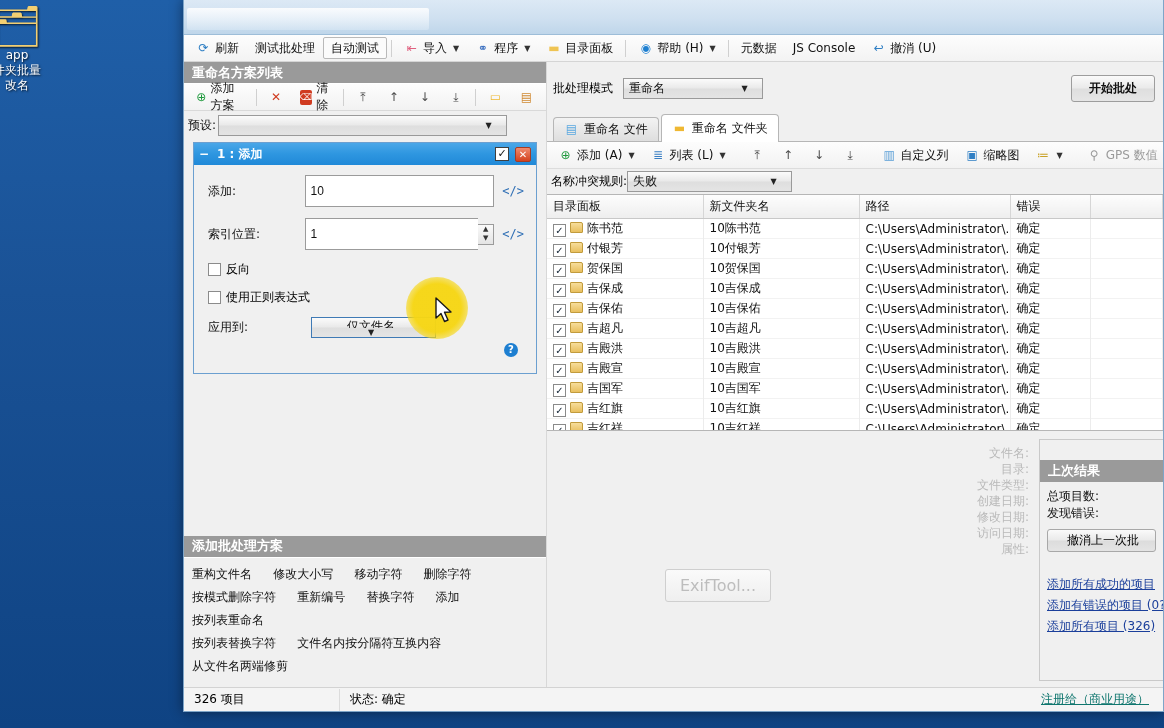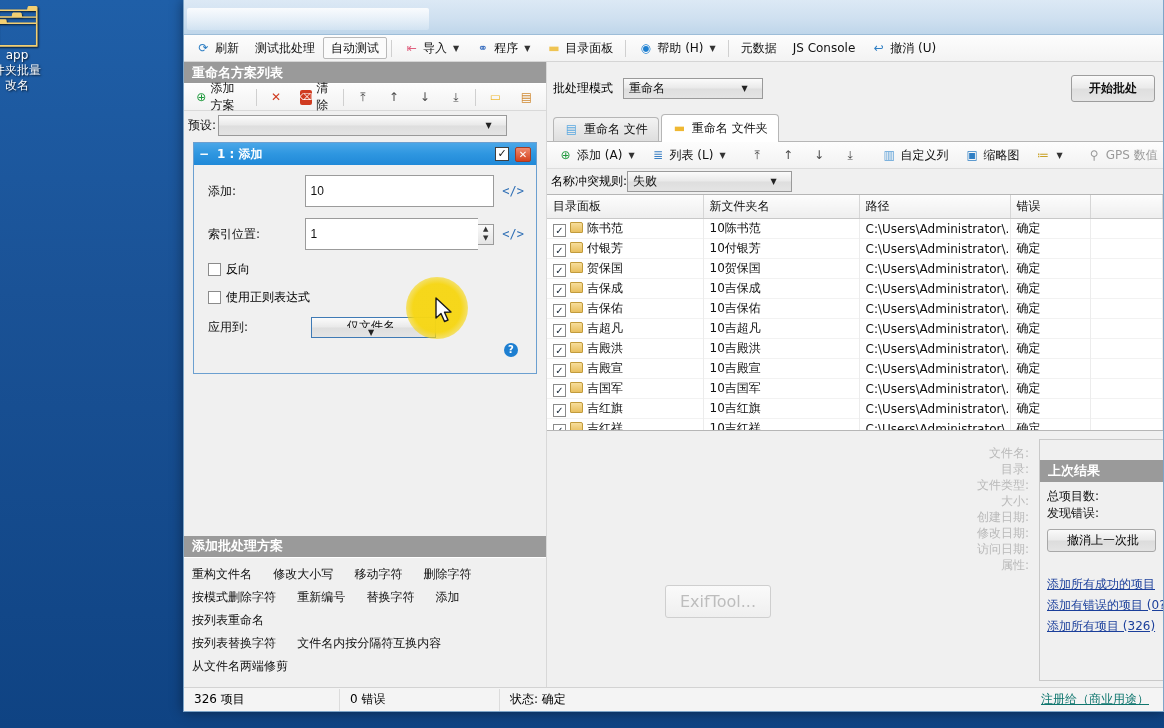--- a/index.html
+++ b/index.html
@@ -592,21 +592,20 @@
               </tr>
             </tbody>
         </table>
       </div>
 
       <div id="bottom">
         <div id="meta">
           <div class="mline">文件名:</div>
           <div class="mline">目录:</div>
           <div class="mline">文件类型:</div>
-          <div class="mline">大小:</div>
           <div class="mline">创建日期:</div>
           <div class="mline">修改日期:</div>
           <div class="mline">访问日期:</div>
           <div class="mline">属性:</div>
           <div id="exif-btn">ExifTool...</div>
         </div>
 
         <div id="lastresult">
           <div class="panelhdr">上次结果</div>
           <div class="lr-body">
@@ -618,21 +617,20 @@
             <a class="lnk">添加有错误的项目 (0?</a>
             <a class="lnk">添加所有项目 (326)</a>
           </div>
         </div>
       </div>
     </div>
   </div>
 
   <div id="statusbar">
     <div class="cell c1">326 项目</div>
-    <div class="cell c2">0 错误</div>
     <div class="cell c3">状态: 确定</div>
     <div class="reg">注册给（商业用途）</div>
   </div>
 </div>
 
 <div id="click-halo" style="left:406px; top:277px;"></div>
 <svg id="cursor-arrow" style="left:434px; top:296px;" width="22" height="30" viewBox="0 0 22 30">
   <path d="M2,2 L2,22 L7,17.5 L10.5,25.5 L14,24 L10.5,16.2 L17,16 Z" fill="#ffffff" stroke="#1a1a1a" stroke-width="1.4" stroke-linejoin="round"></path>
 </svg>
 

